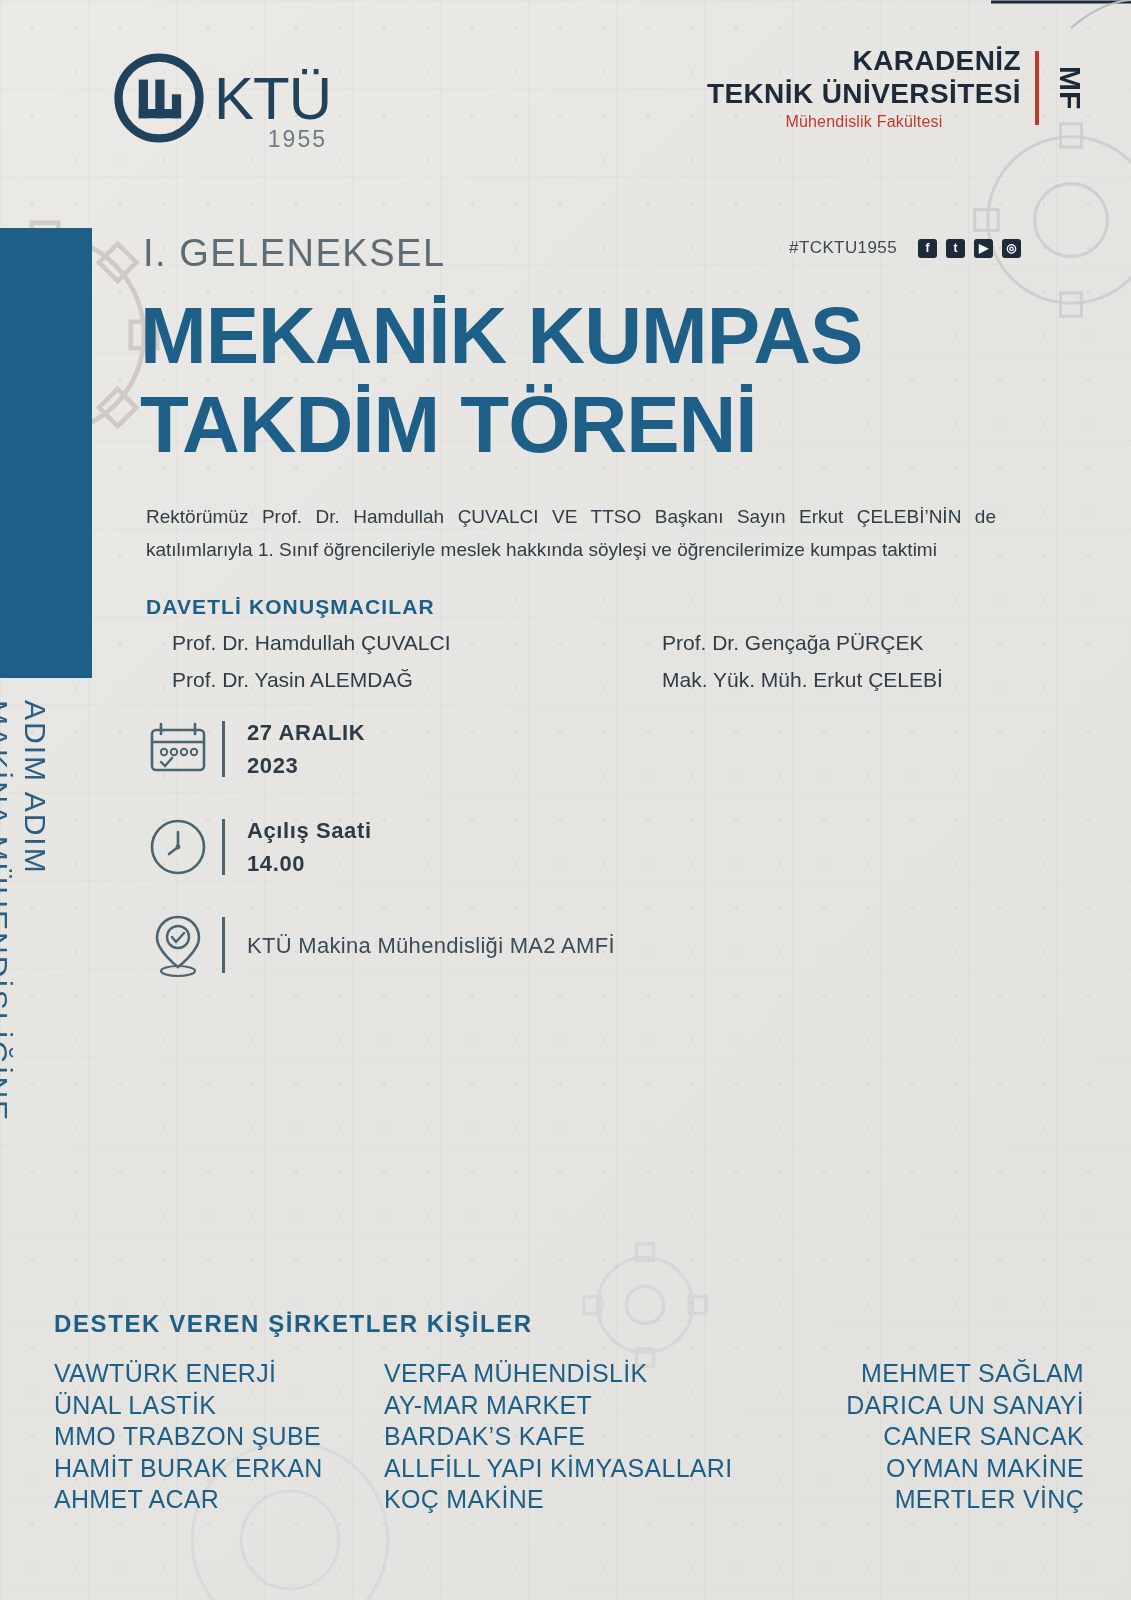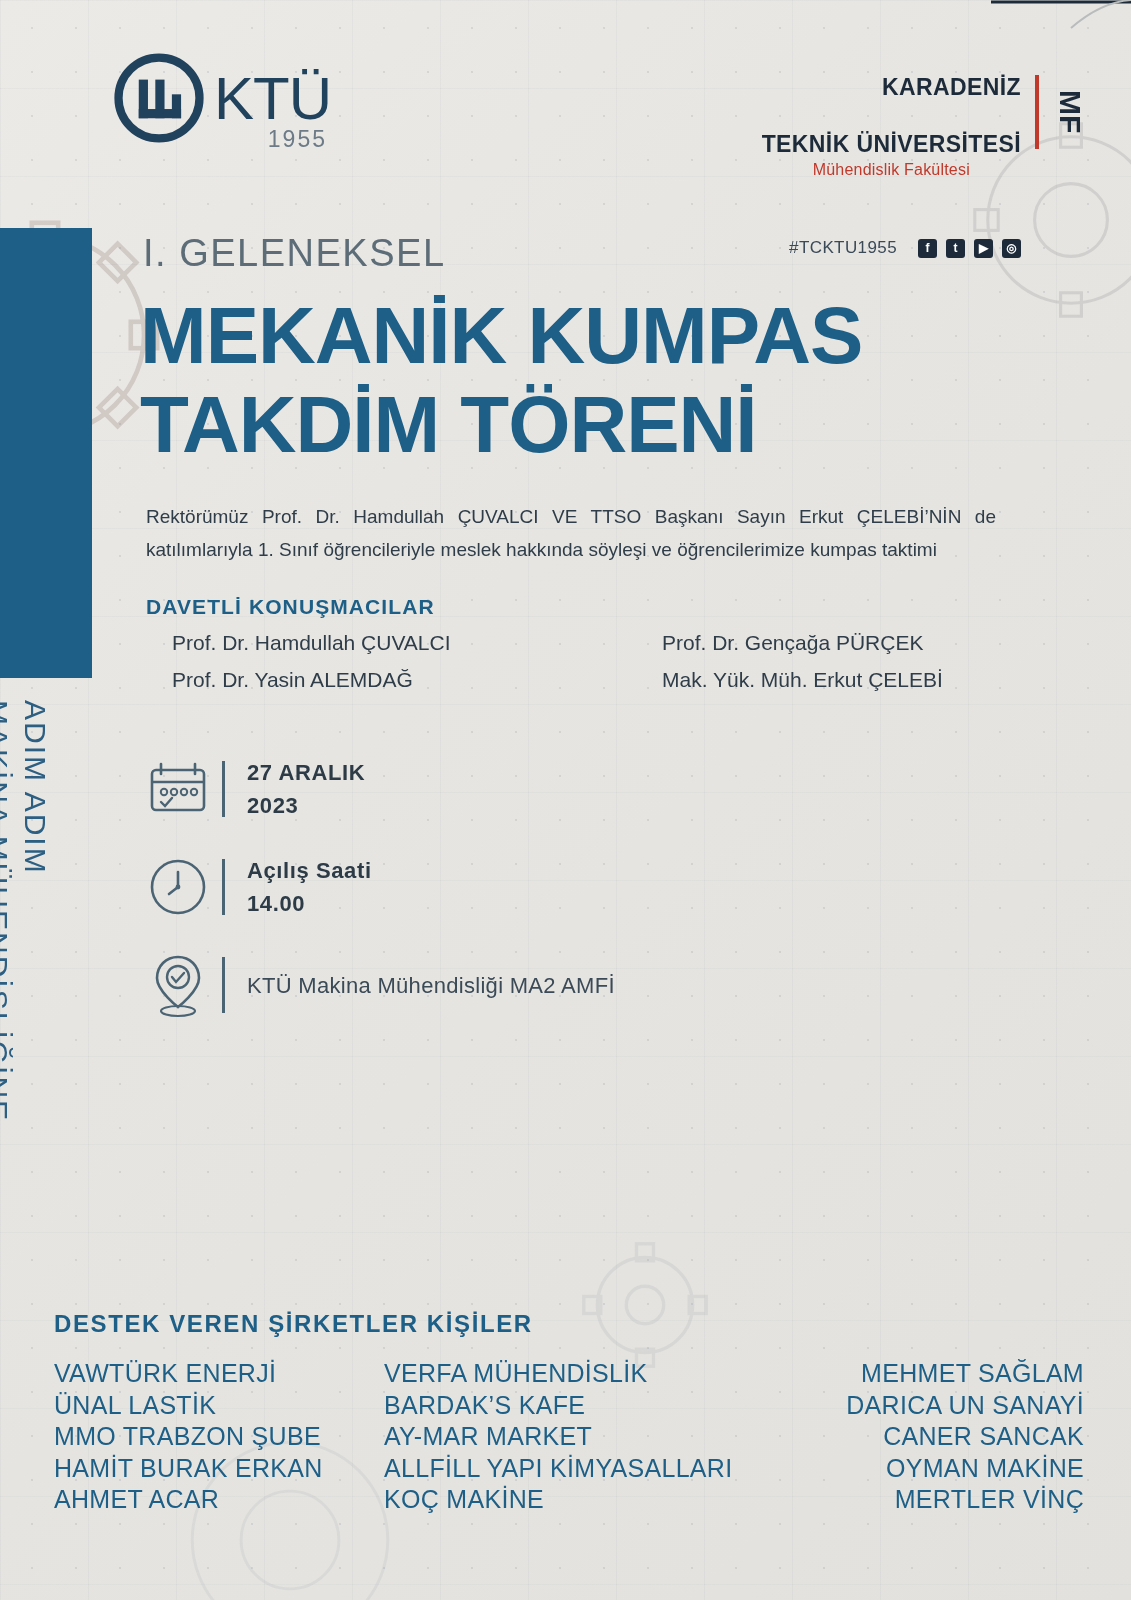--- a/index.html
+++ b/index.html
@@ -72,23 +72,22 @@
   
   .fac-logo {
     position: absolute;
     right: 44px; top: 44px;
     display: flex;
     align-items: center;
     gap: 14px;
   }
   .fac-text { text-align: right; }
   .fac-text .l1, .fac-text .l2 {
-    font-size: 23px; font-weight: bold; color: #1c2a3a; letter-spacing: .4px;
+    font-size: 28px; font-weight: bold; color: #1c2a3a; letter-spacing: .4px;
     line-height: 1.18;
-    margin-top: 30px;
   }
   .fac-text .l3 {
     font-size: 16px; font-weight: normal; color: #c0392b; letter-spacing: .2px;
     margin-top: 3px;
     text-align: center;
   }
   .fac-bar { width: 4px; height: 74px; background: #c0392b; }
   .fac-mf {
     font-size: 30px; font-weight: bold; color: #1c2a3a;
     writing-mode: vertical-rl; text-orientation: mixed;
@@ -164,21 +163,21 @@
   .speakers {
     position: absolute; left: 146px; top: 627px; width: 860px;
     display: grid; grid-template-columns: 490px 1fr;
     row-gap: 4px;
     font-size: 21px; color: #2f3d49;
   }
   .speakers div { padding-left: 26px; line-height: 1.55; }
 
   
   .info {
-    position: absolute; left: 140px; top: 740px; width: 700px;
+    position: absolute; left: 140px; top: 700px; width: 700px;
   }
   .info-row {
     display: flex; align-items: center; height: 98px;
   }
   .info-ico { width: 76px; display: flex; justify-content: center; }
   .info-sep {
     width: 3px; height: 56px; background: #4b6473; margin: 0 22px 0 6px;
   }
   .info-txt { font-size: 21px; color: #2d3b47; line-height: 1.5; }
   .info-txt .strong { font-weight: bold; font-size: 22px; letter-spacing: .6px; }
@@ -379,22 +378,22 @@
   <div class="sponsor-cols">
     <ul>
       <li>VAWTÜRK ENERJİ</li>
       <li>ÜNAL LASTİK</li>
       <li>MMO TRABZON ŞUBE</li>
       <li>HAMİT BURAK ERKAN</li>
       <li>AHMET ACAR</li>
     </ul>
     <ul>
       <li>VERFA MÜHENDİSLİK</li>
+      <li>AY-MAR MARKET</li>
       <li>BARDAK’S KAFE</li>
-      <li>AY-MAR MARKET</li>
       <li>ALLFİLL YAPI KİMYASALLARI</li>
       <li>KOÇ MAKİNE</li>
     </ul>
     <ul class="col-right">
       <li>MEHMET SAĞLAM</li>
       <li>DARICA UN SANAYİ</li>
       <li>CANER SANCAK</li>
       <li>OYMAN MAKİNE</li>
       <li>MERTLER VİNÇ</li>
     </ul>

